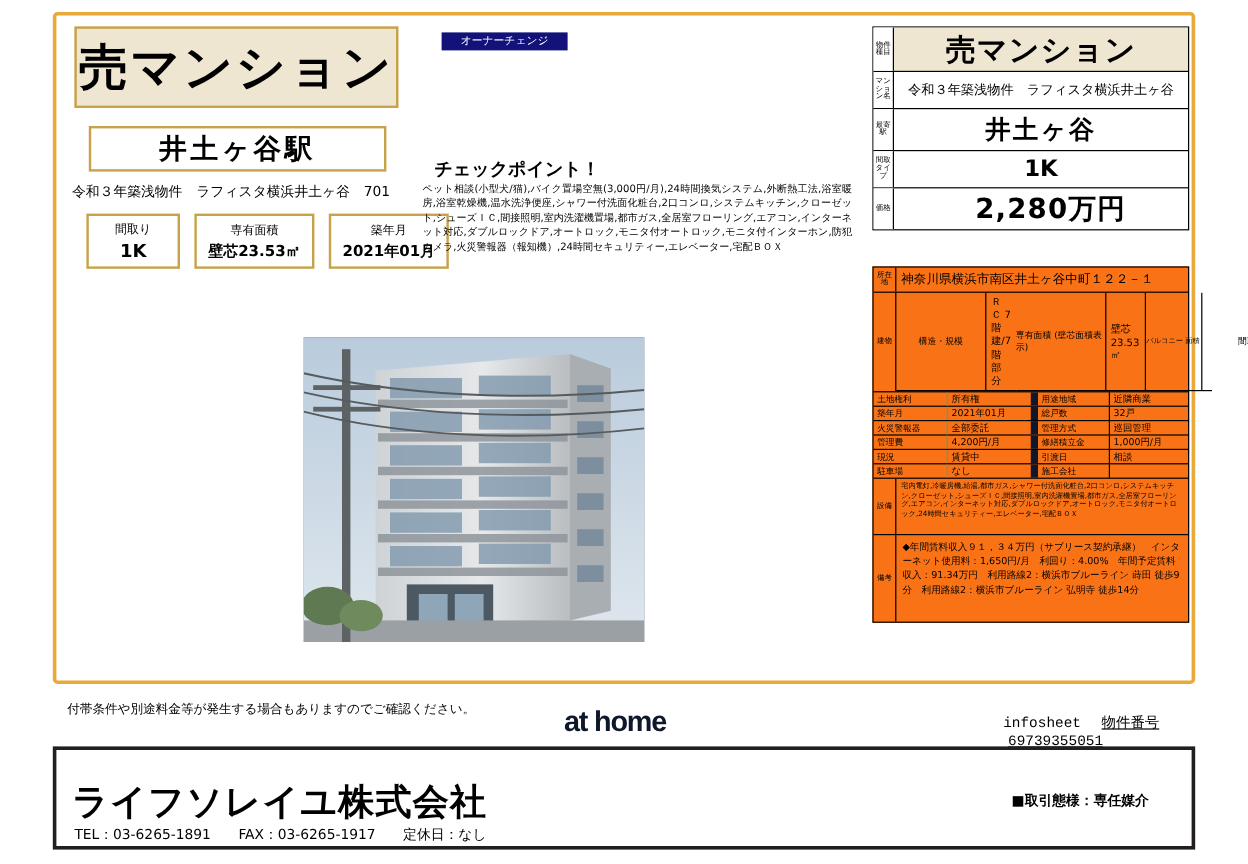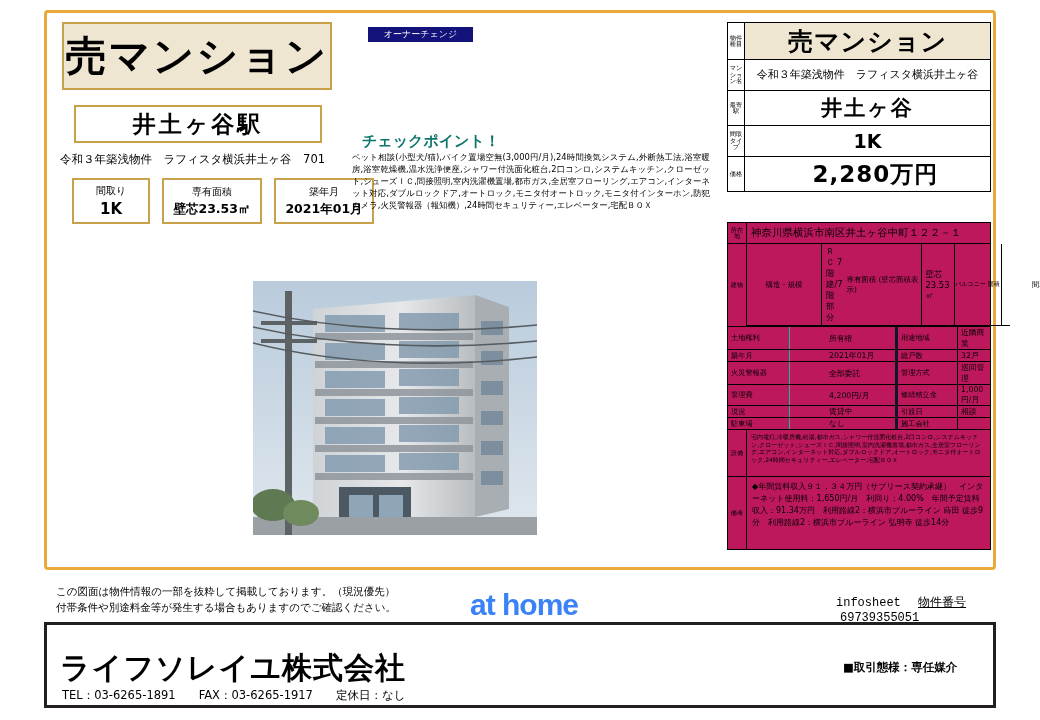--- a/index.html
+++ b/index.html
@@ -24,62 +24,62 @@
   .spec .v.small{font-size:12.5px;}
 
   
   .photo{position:absolute;left:253px;top:281px;width:284px;height:254px;background:#7d8fa0;overflow:hidden;border:0;}
   .photo svg{display:block;}
 
   
   .ownerchange{position:absolute;left:368px;top:27px;width:105px;height:15px;background:#12127a;color:#fff;font-size:9px;display:flex;align-items:center;justify-content:center;font-family:"DejaVu Sans",sans-serif;}
 
   
-  .cp-title{position:absolute;left:362px;top:132px;font-size:15px;font-weight:bold;color:#0f766e;font-family:"DejaVu Sans",sans-serif;}
+  .cp-title{position:absolute;left:362px;top:132px;font-size:15px;font-weight:bold;color:#000000;font-family:"DejaVu Sans",sans-serif;}
   .cp-body{position:absolute;left:352px;top:152px;width:358px;font-size:8.4px;line-height:1.42;font-family:"DejaVu Sans",sans-serif;text-align:justify;}
 
   
   .rt{position:absolute;left:727px;top:22px;width:264px;border:1px solid #000;box-sizing:border-box;font-family:"DejaVu Sans",sans-serif;background:#fff;}
   .rrow{display:flex;border-bottom:1px solid #000;}
   .rrow:last-child{border-bottom:none;gap:16px;}
   .rlab{width:16px;min-width:16px;border-right:1px solid #000;font-size:6.2px;line-height:1.05;display:flex;align-items:center;justify-content:center;text-align:center;padding:2px 0;background:#fff;}
   .rval{flex:1;display:flex;align-items:center;justify-content:center;}
   .r-title{background:#EFE6D2;height:36px;}
   .r-title span{font-size:25px;font-weight:bold;letter-spacing:1px;}
   .r-sub{height:30px;}
   .r-sub span{font-size:11px;line-height:1.3;text-align:center;display:block;}
   .r-name{height:34px;}
   .r-name span{font-size:21px;font-weight:bold;letter-spacing:2px;}
   .r-plan{height:30px;}
   .r-plan span{font-size:19px;font-weight:bold;}
   .r-price{height:34px;}
   .r-price span{font-size:23px;font-weight:bold;letter-spacing:1px;}
 
   
-  .rt2{position:absolute;left:727px;top:222px;width:264px;border:1px solid #000;box-sizing:border-box;font-family:"DejaVu Sans",sans-serif;background:#be185d;font-size:7.6px;}
+  .rt2{position:absolute;left:727px;top:222px;width:264px;border:1px solid #000;box-sizing:border-box;font-family:"DejaVu Sans",sans-serif;background:#f97316;font-size:7.6px;}
   .t2row{display:flex;border-bottom:1px solid #000;}
   .t2row:last-child{border-bottom:none;}
   .t2lab{width:16px;min-width:16px;border-right:1px solid #000;font-size:6.2px;line-height:1.05;display:flex;align-items:center;justify-content:center;text-align:center;padding:2px 1px;}
   .t2val{flex:1;padding:3px 4px;font-size:9px;display:flex;align-items:center;}
   .t2val.big{font-size:10.5px;}
   .sub-tbl{flex:1;display:flex;}
   .sub-r{display:flex;border-bottom:1px solid #000;}
   .sub-r:last-child{border-bottom:none;}
   .sub-k{width:74px;min-width:74px;border-right:1px solid #000;display:flex;align-items:center;justify-content:center;font-size:7.4px;padding:2px 0;}
   .sub-v{flex:1;display:flex;align-items:center;padding:2px 4px;font-size:8.4px;}
   .grid4 .g-k{width:58px;min-width:58px;border-right:1px solid #14b8a6;display:flex;align-items:center;padding-left:3px;font-size:7.2px;}
-  .grid4 .g-v{width:66px;min-width:66px;border-right:3px solid #0f172a;display:flex;align-items:center;padding-left:3px;font-size:7.8px;margin-left:36px;}
+  .grid4 .g-v{width:66px;min-width:66px;border-right:6px solid #0f172a;display:flex;align-items:center;padding-left:3px;font-size:7.8px;}
   .grid4 .g-k2{width:56px;min-width:56px;border-right:1px solid #000;display:flex;align-items:center;padding-left:3px;font-size:7.2px;}
   .grid4 .g-v2{flex:1;display:flex;align-items:center;padding-left:3px;font-size:7.8px;}
   .equip{font-size:6px;line-height:1.25;padding:3px 4px;flex:1;}
   .remark{font-size:8px;line-height:1.5;padding:4px 5px;flex:1;}
 
   
   .note{position:absolute;left:56px;top:584px;font-size:10.5px;line-height:1.5;font-family:"DejaVu Sans",sans-serif;}
-  .athome{position:absolute;left:470px;top:588px;font-size:30px;font-weight:bold;letter-spacing:-1px;color:#3b82f6;font-family:"Liberation Sans",sans-serif;}
+  .athome{position:absolute;left:470px;top:588px;font-size:24px;font-weight:bold;letter-spacing:-1px;color:#0f172a;font-family:"Liberation Sans",sans-serif;}
   .infosheet{position:absolute;left:836px;top:594px;font-size:12px;font-family:Liberation Mono, monospace;}
   .infosheet .ul{text-decoration:underline;}
 
   
   .footer{position:absolute;left:44px;top:622px;width:952px;height:86px;border:3px solid #231f20;box-sizing:border-box;}
   .lic{position:absolute;left:62px;top:630px;font-size:11.5px;font-family:"DejaVu Sans",sans-serif;}
   .company{position:absolute;left:60px;top:648px;font-size:30px;font-weight:bold;letter-spacing:1px;font-family:"DejaVu Sans",sans-serif;}
   .tel{position:absolute;left:62px;top:688px;font-size:11.5px;font-family:"DejaVu Sans",sans-serif;}
   .torihiki{position:absolute;left:843px;top:660px;font-size:11.5px;font-weight:bold;font-family:"DejaVu Sans",sans-serif;}
 </style>
@@ -291,21 +291,20 @@
       <div class="t2lab">設備</div>
       <div class="equip">宅内電灯,冷暖房機,給湯,都市ガス,シャワー付洗面化粧台,2口コンロ,システムキッチン,クローゼット,シューズＩＣ,間接照明,室内洗濯機置場,都市ガス,全居室フローリング,エアコン,インターネット対応,ダブルロックドア,オートロック,モニタ付オートロック,24時間セキュリティー,エレベーター,宅配ＢＯＸ</div>
     </div>
     <div class="t2row" style="min-height:72px;">
       <div class="t2lab">備考</div>
       <div class="remark">◆年間賃料収入９１，３４万円（サブリース契約承継）　インターネット使用料：1,650円/月　利回り：4.00%　年間予定賃料収入：91.34万円　利用路線2：横浜市ブルーライン 蒔田 徒歩9分　利用路線2：横浜市ブルーライン 弘明寺 徒歩14分</div>
     </div>
   </div>
 
   <div class="note">
-    <div>この図面は物件情報の一部を抜粋して掲載しております。（現況優先）</div>
     <div>付帯条件や別途料金等が発生する場合もありますのでご確認ください。</div>
   </div>
   <div class="athome">at home</div>
   <div class="infosheet">
     <span>infosheet</span>
     <span class="ul" style="margin-left:10px;">物件番号</span>
     <span class="ul" style="margin-left:4px;">69739355051</span>
   </div>
 
   <div class="footer"></div>

